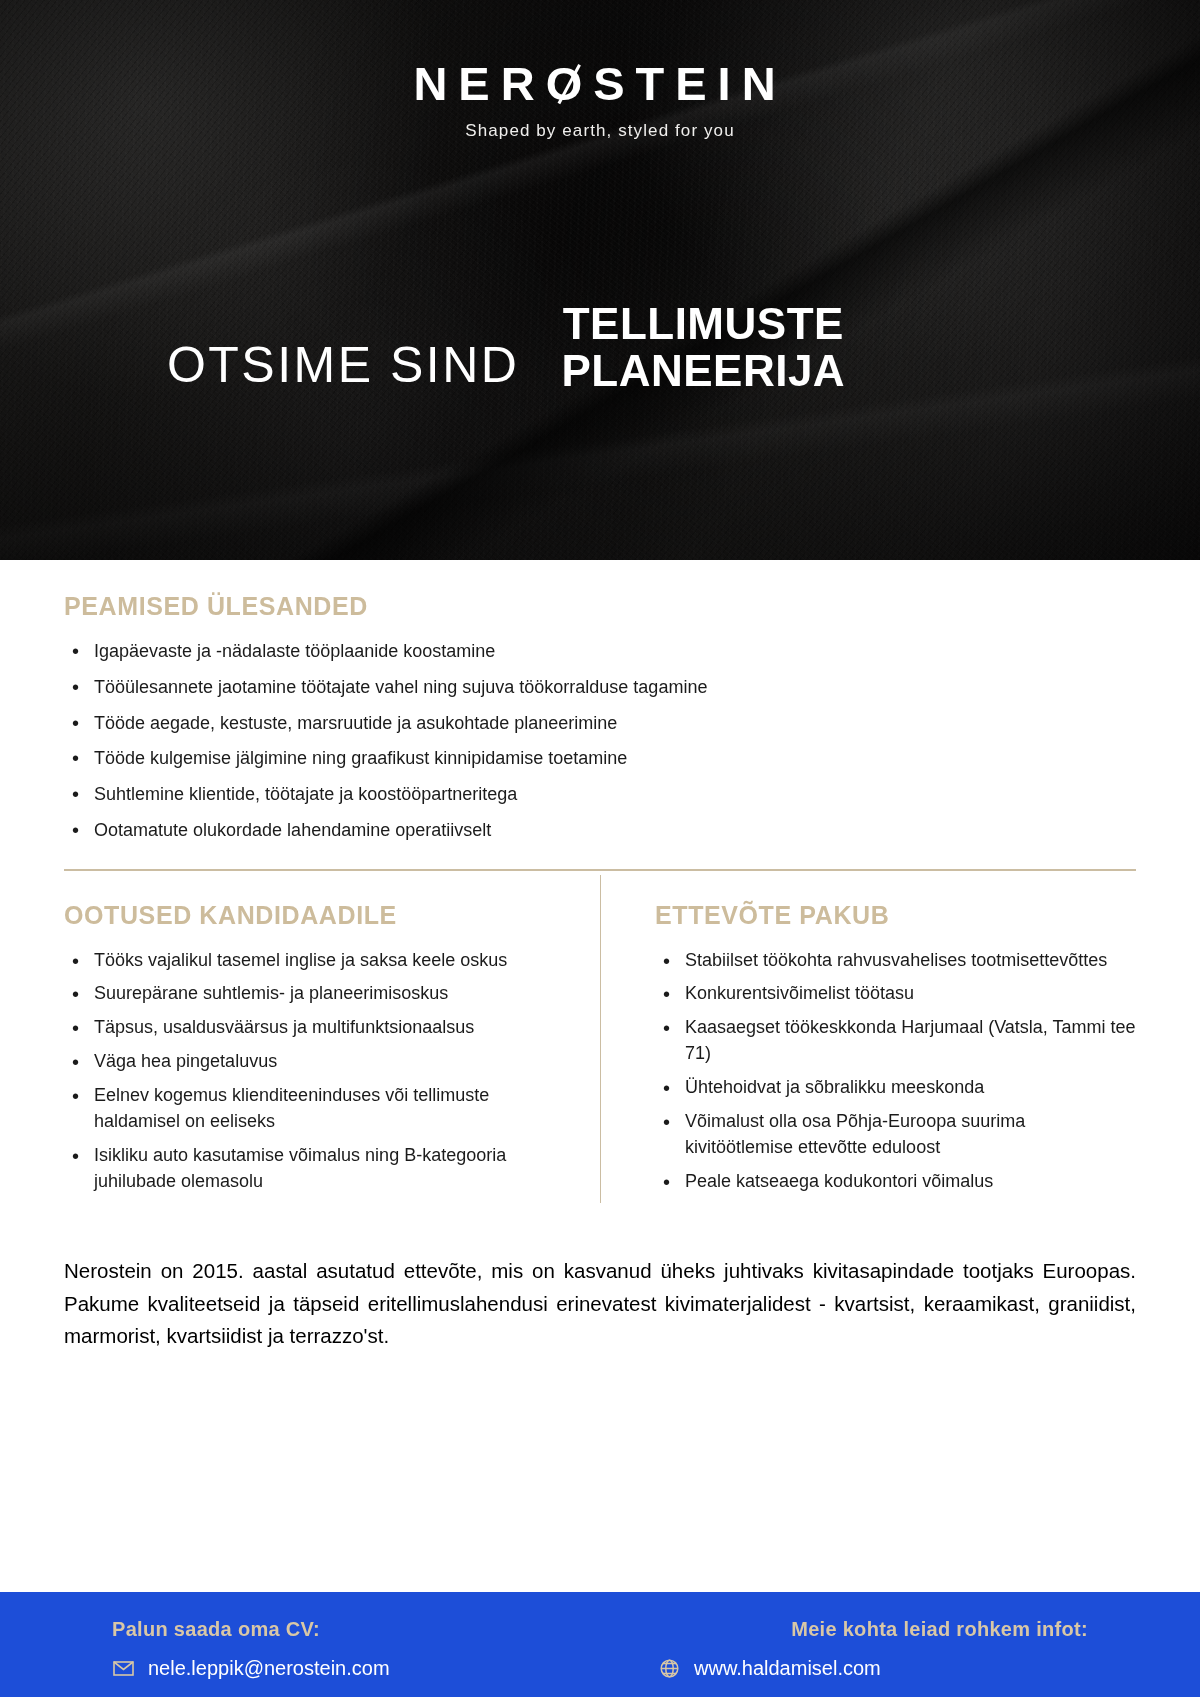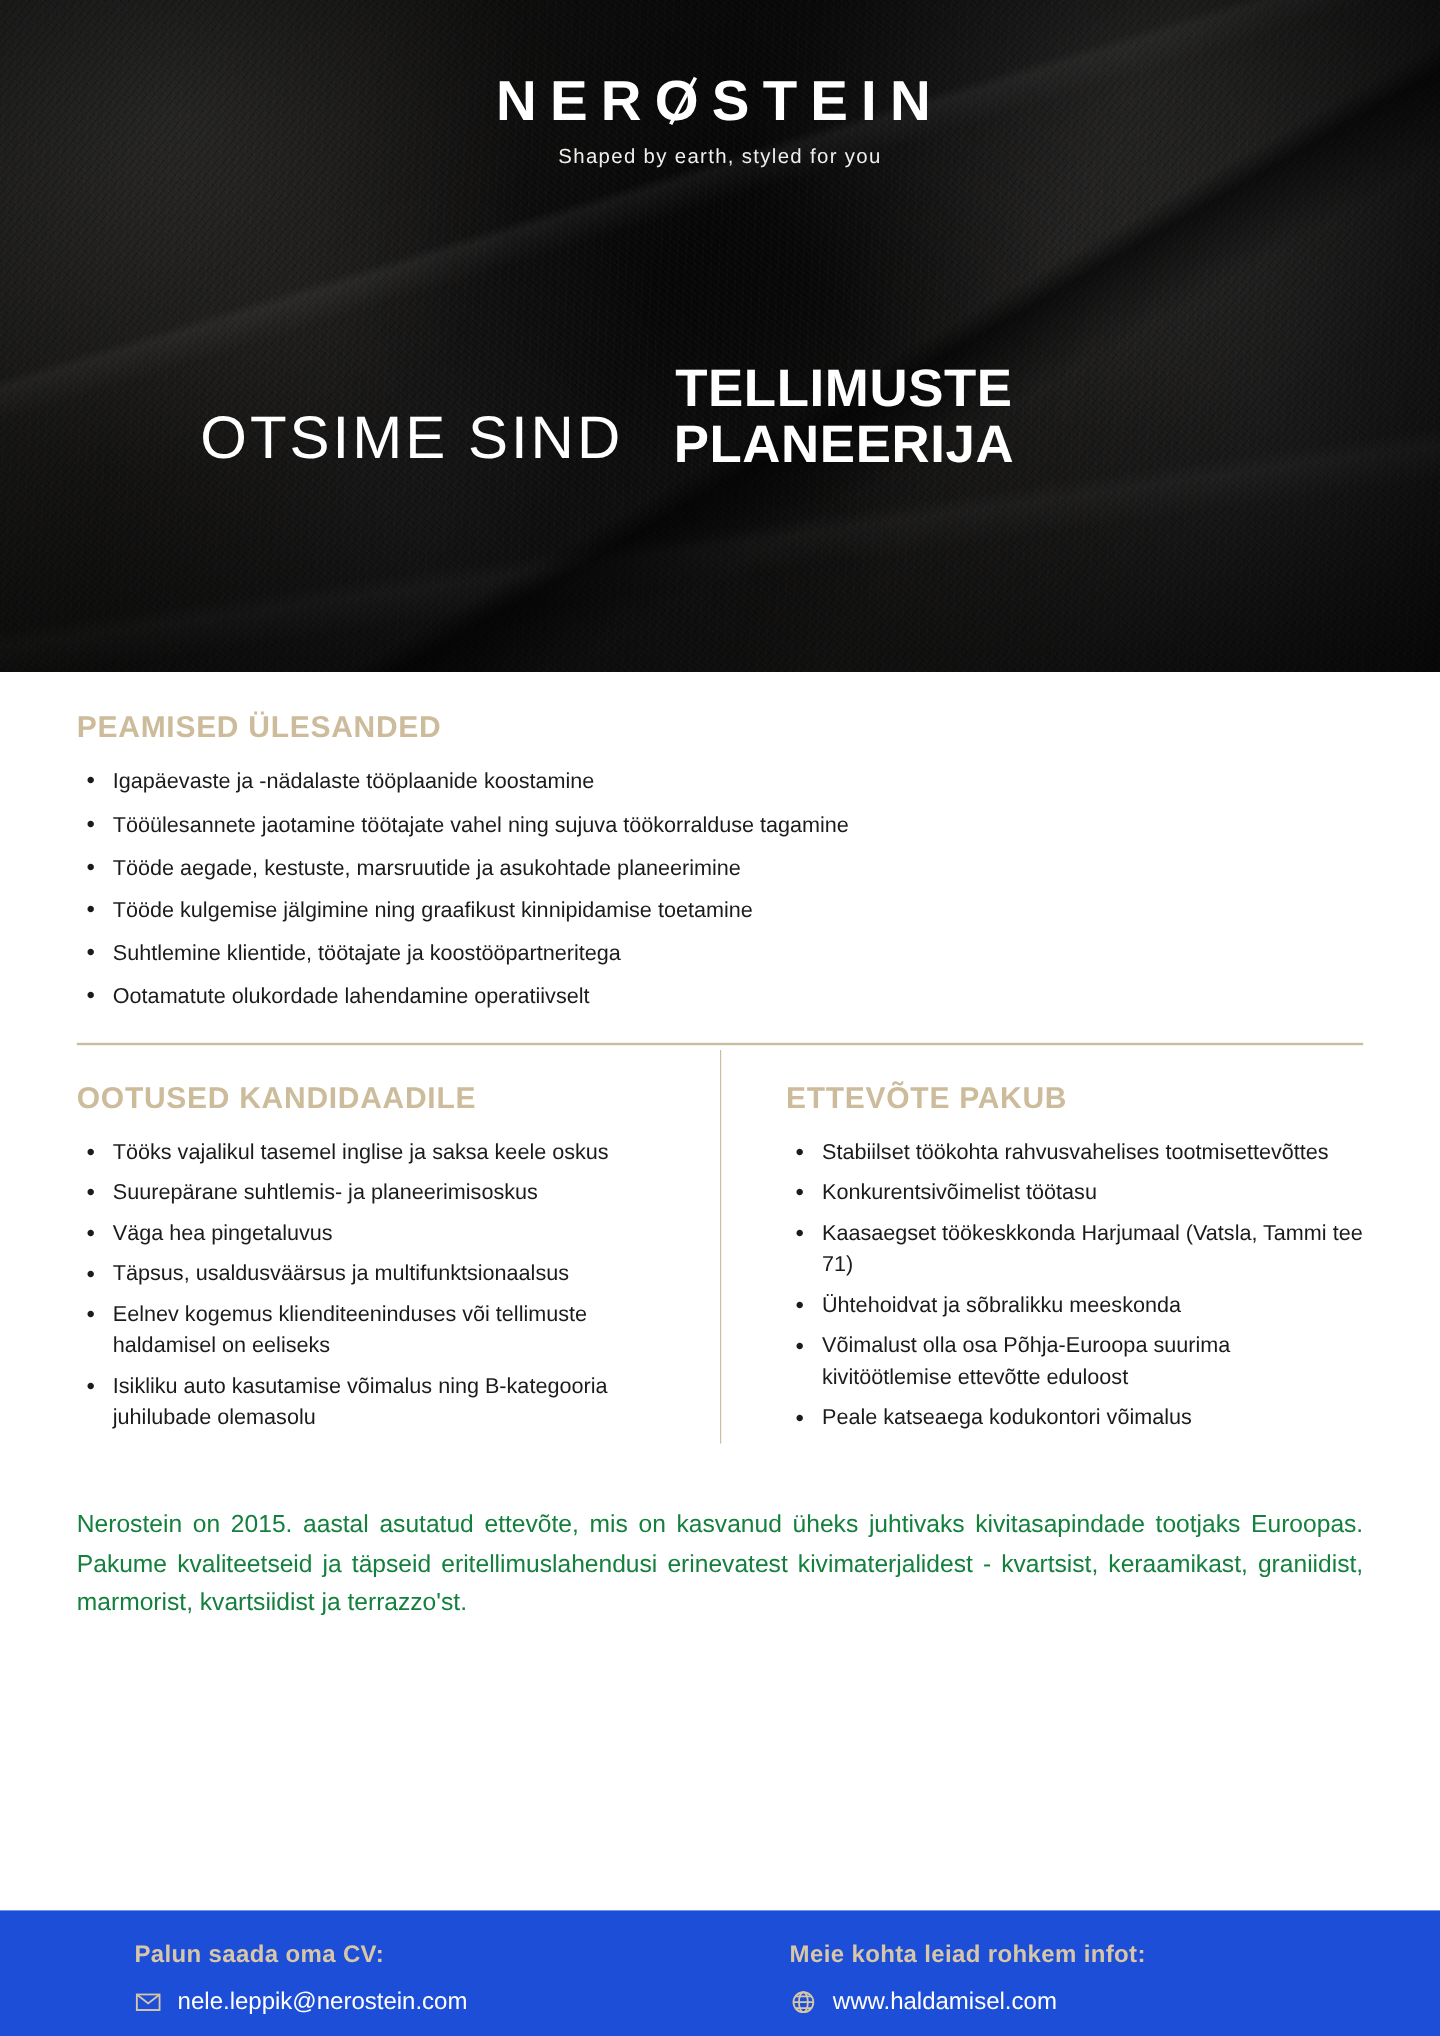--- a/index.html
+++ b/index.html
@@ -110,34 +110,34 @@
 
   .cols { display:flex; margin-top:4px;justify-content:flex-end; }
   .col { width:50%; }
   .col.left  { padding-right:40px; }
   .col.right { padding-left:54px; border-left:1.6px solid #cbbda2; }
   .col .sec-head { margin-top:26px; }
   .col ul.blist li { margin-bottom:8px; line-height:1.44; }
 
   .about {
     margin-top:52px;
-    font-size:20.5px; color:#15803d;
+    font-size:20.5px; color:#000000;
     line-height:1.6; text-align:justify;
   }
 
   
   .footer {
     position:absolute; left:0; bottom:0;
     width:1200px; height:105px;
     background:#1d4ed8;
     padding:26px 112px 0 112px;
     display:flex;
   }
   .fcol { width:50%; }
-  .fcol.b { padding-left:58px; }
+  .fcol.b { padding-left:58px;text-align:right; }
   .f-head {
     color:#d8c7a6; font-size:20px; font-weight:bold; letter-spacing:.3px;
   }
   .f-row {
     margin-top:16px; display:flex; align-items:center;
     color:#ffffff; font-size:20px;
   }
   .f-ico {
     width:23px; height:23px; margin-right:13px;
     display:inline-flex; align-items:center; justify-content:center;
@@ -183,22 +183,22 @@
     </ul>
 
     <div class="hr-gold"></div>
 
     <div class="cols">
       <div class="col left">
         <div class="sec-head">OOTUSED KANDIDAADILE</div>
         <ul class="blist">
           <li>Tööks vajalikul tasemel inglise ja saksa keele oskus</li>
           <li>Suurepärane suhtlemis- ja planeerimisoskus</li>
+          <li>Täpsus, usaldusväärsus ja multifunktsionaalsus</li>
           <li>Väga hea pingetaluvus</li>
-          <li>Täpsus, usaldusväärsus ja multifunktsionaalsus</li>
           <li>Eelnev kogemus klienditeeninduses või tellimuste haldamisel on eeliseks</li>
           <li>Isikliku auto kasutamise võimalus ning B-kategooria juhilubade olemasolu</li>
         </ul>
       </div>
       <div class="col right">
         <div class="sec-head">ETTEVÕTE PAKUB</div>
         <ul class="blist">
           <li>Stabiilset töökohta rahvusvahelises tootmisettevõttes</li>
           <li>Konkurentsivõimelist töötasu</li>
           <li>Kaasaegset töökeskkonda Harjumaal (Vatsla, Tammi tee 71)</li>

